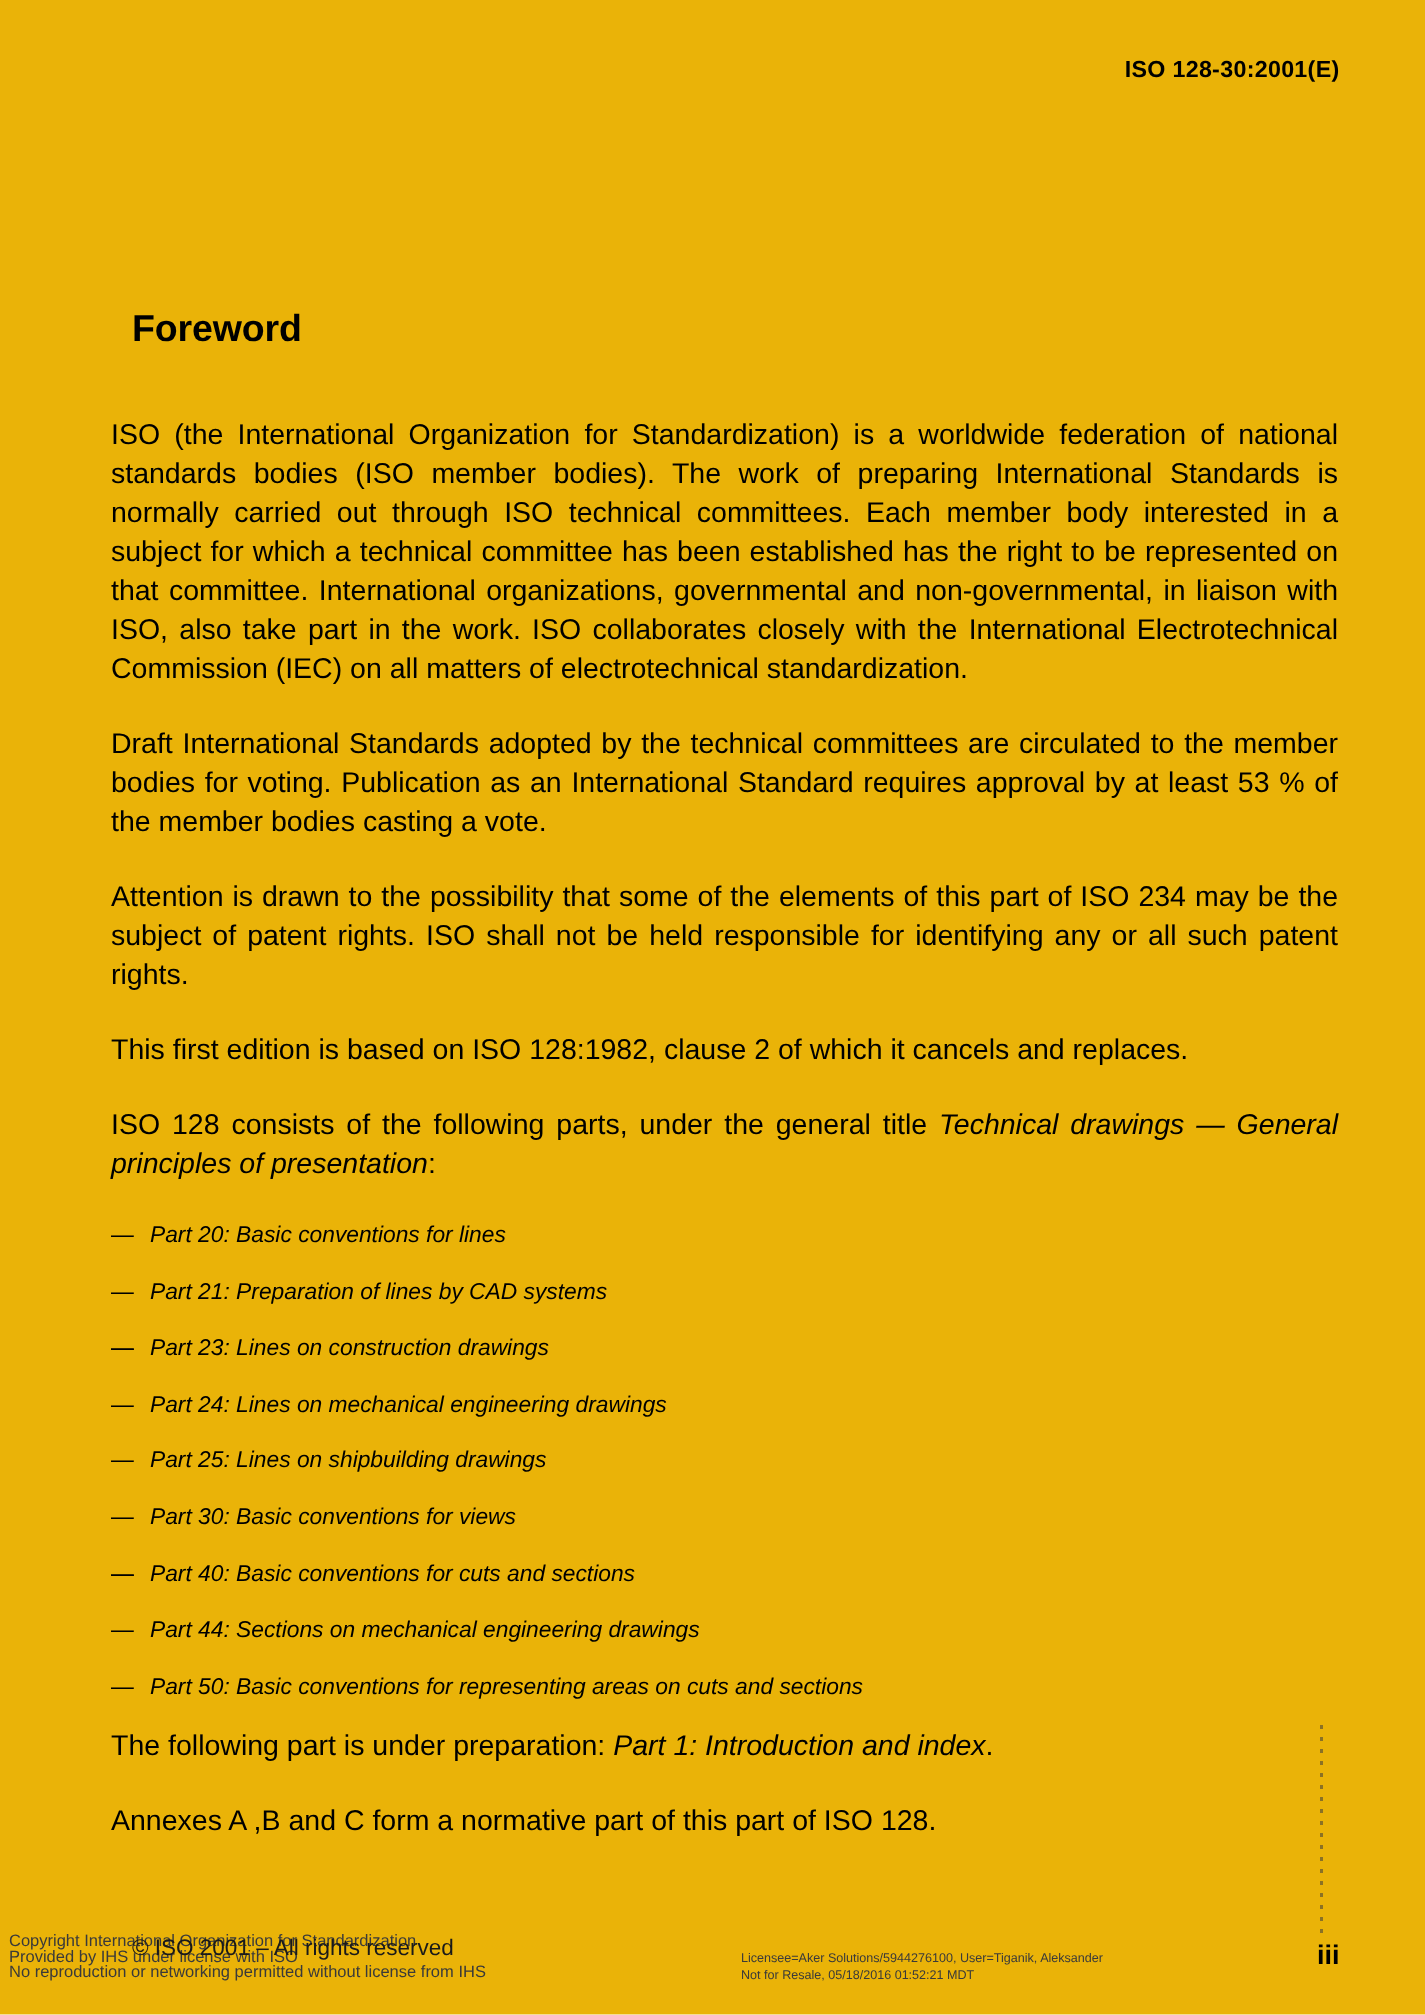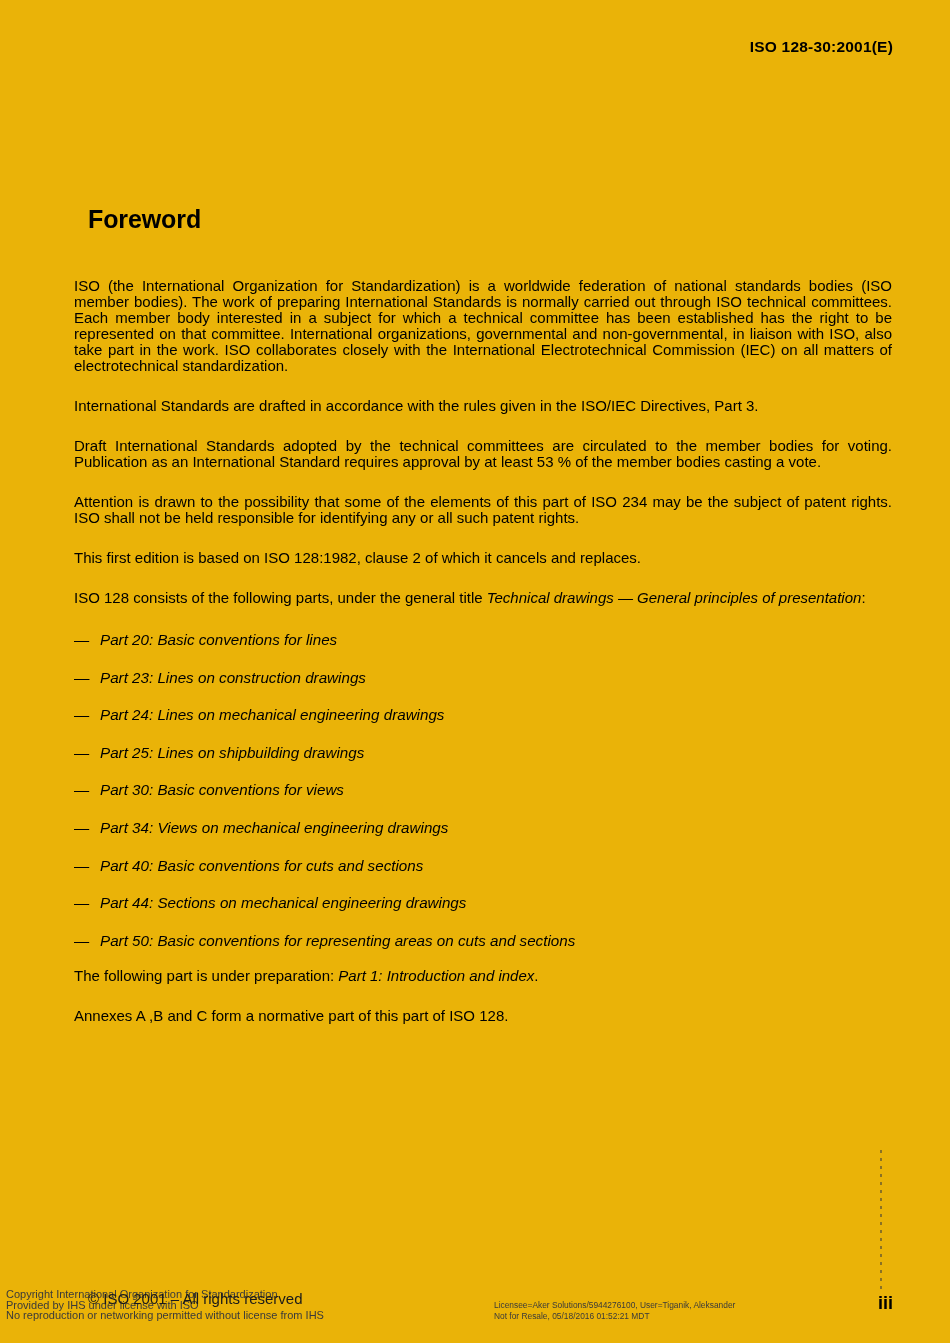--- a/index.html
+++ b/index.html
@@ -37,22 +37,22 @@
   }
 
   h1.foreword-title {
     font-size: 25px;
     font-weight: bold;
     margin: 0 0 44px 14px;
     letter-spacing: -0.1px;
   }
 
   p.para {
-    font-size: 15px;
-    line-height: 16px;
+    font-size: 19px;
+    line-height: 26px;
     text-align: justify;
     margin: 0 0 24px 0;
   }
 
   p.para i, span.it { font-style: italic; }
 
   
   ul.parts {
     list-style: none;
     margin: 0;
@@ -135,40 +135,39 @@
 <div class="page">
 
   <div class="doc-header">ISO 128-30:2001(E)</div>
 
   <div class="content">
 
     <h1 class="foreword-title">Foreword</h1>
 
     <p class="para">ISO (the International Organization for Standardization) is a worldwide federation of national standards bodies (ISO member bodies). The work of preparing International Standards is normally carried out through ISO technical committees. Each member body interested in a subject for which a technical committee has been established has the right to be represented on that committee. International organizations, governmental and non-governmental, in liaison with ISO, also take part in the work. ISO collaborates closely with the International Electrotechnical Commission (IEC) on all matters of electrotechnical standardization.</p>
 
-    <p class="para">International Standards are drafted in accordance with the rules given in the ISO/IEC Directives, Part 3.</p>
 
     <p class="para">Draft International Standards adopted by the technical committees are circulated to the member bodies for voting. Publication as an International Standard requires approval by at least 53 % of the member bodies casting a vote.</p>
 
     <p class="para">Attention is drawn to the possibility that some of the elements of this part of ISO 234 may be the subject of patent rights. ISO shall not be held responsible for identifying any or all such patent rights.</p>
 
 
     <p class="para">This first edition is based on ISO 128:1982, clause 2 of which it cancels and replaces.</p>
 
     <p class="para"><span>ISO 128 consists of the following parts, under the general title </span><span class="it">Technical drawings — General principles of presentation</span><span>:</span></p>
 
     <ul class="parts">
       <li><span class="dash">—</span><span>Part 20: Basic conventions for lines</span></li>
-      <li><span class="dash">—</span></li>
+      <li><span class="dash">—</span><span>Part 21: Preparation of lines by CAD systems</span></li>
       <li><span class="dash">—</span></li>
       <li><span class="dash">—</span><span>Part 23: Lines on construction drawings</span></li>
       <li><span class="dash">—</span><span>Part 24: Lines on mechanical engineering drawings</span></li>
       <li><span class="dash">—</span><span>Part 25: Lines on shipbuilding drawings</span></li>
       <li><span class="dash">—</span><span>Part 30: Basic conventions for views</span></li>
-      <li><span class="dash">—</span><span>Part 34: Views on mechanical engineering drawings</span></li>
+      <li><span class="dash">—</span></li>
       <li><span class="dash">—</span><span>Part 40: Basic conventions for cuts and sections</span></li>
       <li><span class="dash">—</span><span>Part 44: Sections on mechanical engineering drawings</span></li>
       <li><span class="dash">—</span><span>Part 50: Basic conventions for representing areas on cuts and sections</span></li>
     </ul>
 
     <p class="para gap-before-following"><span>The following part is under preparation: </span><span class="it">Part 1: Introduction and index</span><span>.</span></p>
 
     <p class="para">Annexes A ,B and C form a normative part of this part of ISO 128.</p>
 
   </div>

